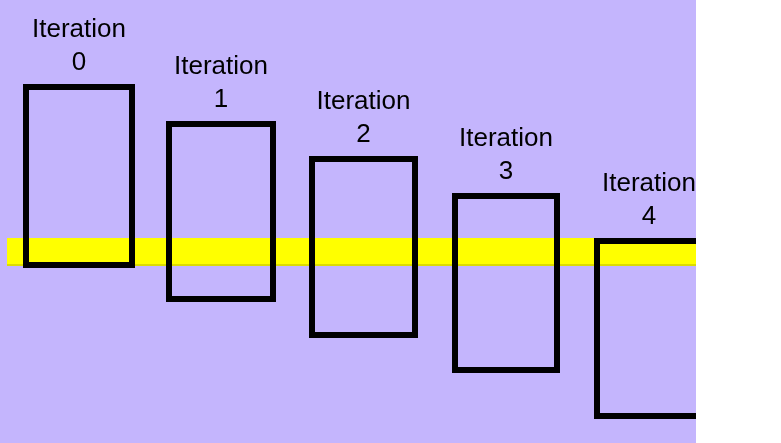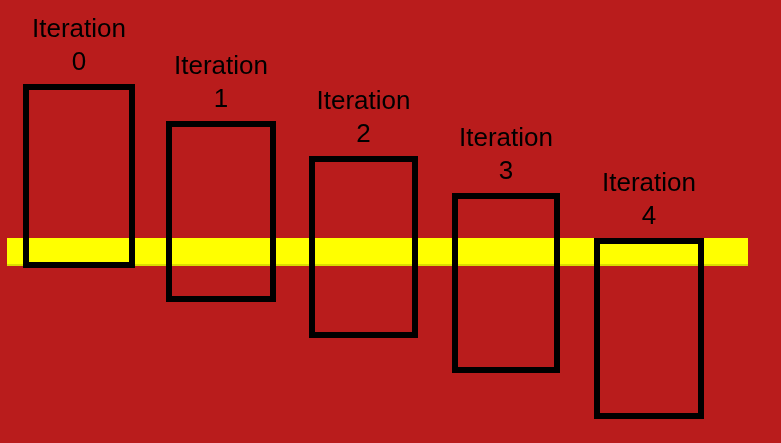--- a/index.html
+++ b/index.html
@@ -35,21 +35,21 @@
     font-size: 26px;
     line-height: 33px;
     color: #000000;
     z-index: 3;
   }
   .iter-label span { display: block; }
 </style>
 </head>
 <body>
 
-<div id="diagram" style="width: 781px; height: 443px; background: #b91c1c;">
+<div id="diagram" style="width: 696px; height: 443px; background: #c4b5fd;">
   <div class="band" style="left: 7px; top: 238px; width: 741px; height: 28px; background: rgb(255, 255, 0); border-bottom: 2px solid rgb(220, 220, 0);"></div>
 <div class="iter-box" style="left: 23px; top: 84px; width: 112px; height: 184px; border-color: rgb(0, 0, 0); border-width: 6px;"></div>
     <div class="iter-label" style="left: 79px; top: 12px; color: rgb(0, 0, 0);">
       <span>Iteration</span>
       <span>0</span>
     </div>
     <div class="iter-box" style="left: 166px; top: 121px; width: 110px; height: 181px; border-color: rgb(0, 0, 0); border-width: 6px;"></div>
     <div class="iter-label" style="left: 221px; top: 49px; color: rgb(0, 0, 0);">
       <span>Iteration</span>
       <span>1</span>

